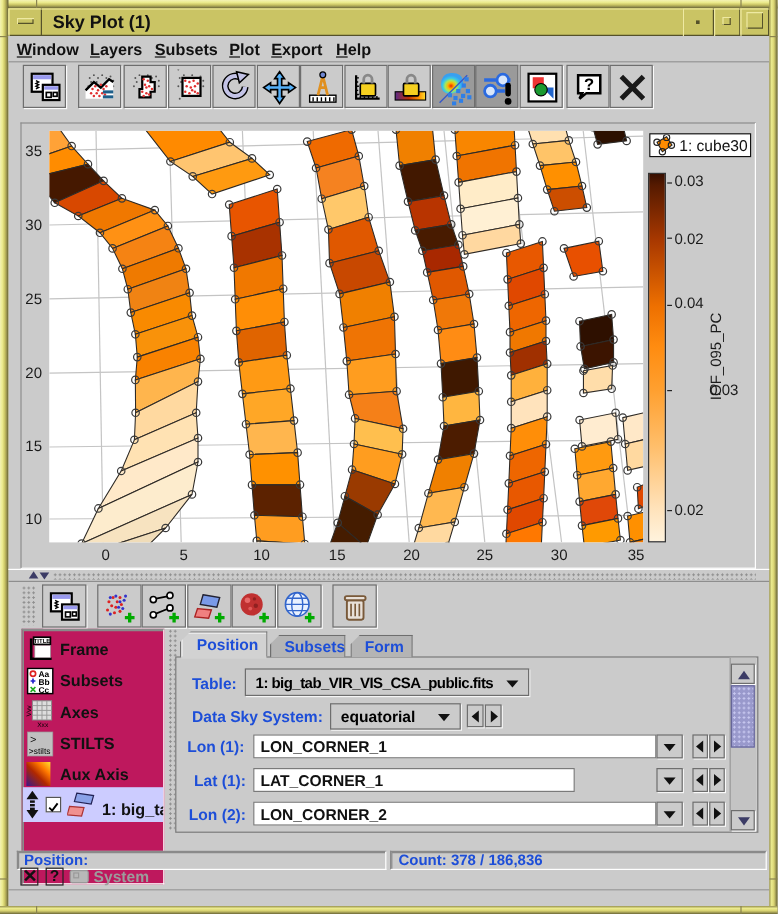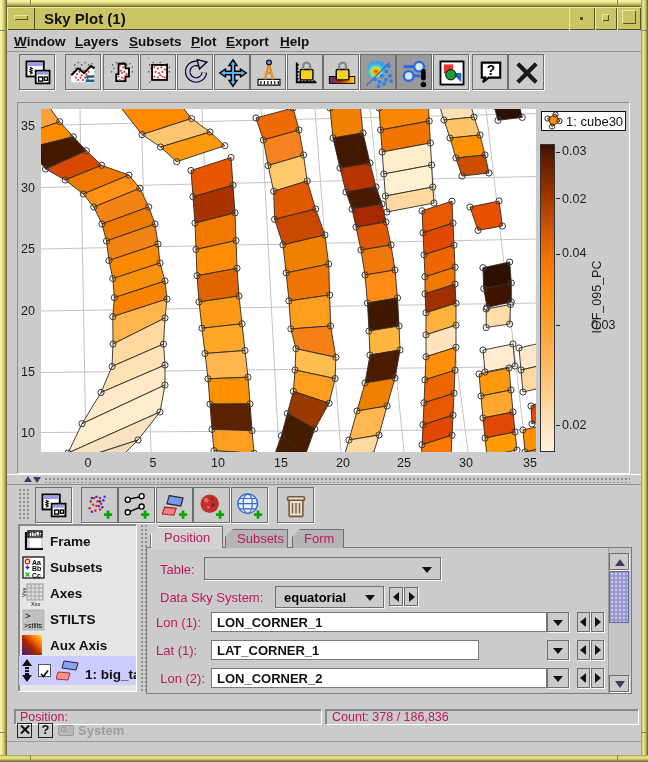--- a/index.html
+++ b/index.html
@@ -14,21 +14,21 @@
  box-shadow:inset 1px 1px 0 #eee9a2,inset -1px -1px 0 #55512a}
 .tbtn{top:7px;height:23px;background:#cac464;box-shadow:inset 1px 1px 0 #eee9a2,inset -1px -1px 0 #55512a}
 .title-text{left:44px;top:10px;font-size:15px;font-weight:bold;color:#111;letter-spacing:0px}
 .menubar{left:7px;top:30px;width:634px;height:22px;background:#cbcbcb;border-bottom:1px solid #949494}
 .menu{position:absolute;top:4px;font-weight:bold;font-size:13.5px;color:#111}
 .menu u{text-decoration:underline}
 .btn{position:absolute;background:#cbcbcb;border:1px solid #6e6e6e;box-shadow:1px 1px 0 rgba(255,255,255,.9)}
 .btn.pressed{background:#9a9a9a}
 .sunken{border:1px solid #8a8a8a;border-right-color:#fff;border-bottom-color:#fff;
  box-shadow:inset 1px 1px 0 #8a8a8a}
-.lbl{position:absolute;font-size:13px;font-weight:normal;color:#be185d}
+.lbl{position:absolute;font-size:13px;font-weight:bold;color:#1d4ed8}
 .combo{position:absolute;background:#cbcbcb;border:1px solid #6e6e6e;box-shadow:1px 1px 0 rgba(255,255,255,.8)}
 .arrow-dn{width:0;height:0;border-left:5px solid transparent;border-right:5px solid transparent;border-top:6px solid #111;position:absolute}
 .arrow-l{width:0;height:0;border-top:5px solid transparent;border-bottom:5px solid transparent;border-right:6px solid #111;position:absolute}
 .arrow-r{width:0;height:0;border-top:5px solid transparent;border-bottom:5px solid transparent;border-left:6px solid #111;position:absolute}
 .field{position:absolute;background:#fff;border:1px solid #7a7a7a;font-size:13px;font-weight:bold;color:#111}
 .dots{background-image:radial-gradient(circle,#8f8f8f 1px,transparent 1.1px);background-size:4px 4px}
 .ticklbl{position:absolute;font-size:12.5px;color:#1a1a1a}
 </style></head><body>
 
 <div class="abs win-border"></div>
@@ -714,21 +714,21 @@
     </svg>
   </div>
 <div class="btn" style="left:277px;top:487px;width:37px;height:36px">
     <svg width="30" height="30" viewBox="0 0 26 26" style="position:absolute;left:3px;top:3px">
       <rect x="7" y="8" width="12" height="14" rx="1.5" fill="#e8e0d8" stroke="#7a5a3a" stroke-width="1.4"></rect>
       <path d="M10 10.5 v9 M13 10.5 v9 M16 10.5 v9" stroke="#7a5a3a" stroke-width="1.2"></path>
       <rect x="5.5" y="5" width="15" height="3" rx="1.5" fill="#e8e0d8" stroke="#7a5a3a" stroke-width="1.4"></rect>
     </svg>
   </div>
 
-<div class="abs" style="left:18px;top:524px;width:119px;height:168px;background:#e5e5e5;border:1px solid #8a8a8a;border-right-color:#fff;border-bottom-color:#fff;box-shadow:inset 1px 1px 0 #8a8a8a;overflow:hidden">
+<div class="abs" style="left:18px;top:524px;width:119px;height:213px;background:#be185d;border:1px solid #8a8a8a;border-right-color:#fff;border-bottom-color:#fff;box-shadow:inset 1px 1px 0 #8a8a8a;overflow:hidden">
   <div style="position:absolute;left:0;top:131px;width:119px;height:29px;background:#ccccff"></div>
   <div style="position:absolute;left:2px;top:5px;width:24px;height:24px"><svg width="24" height="22">
         <path d="M5 2 V19 H22" stroke="#000" stroke-width="2.2" fill="none"></path>
         <rect x="7" y="1" width="14" height="6" fill="#fff" stroke="#000" stroke-width="1.4"></rect>
         <text x="14" y="6" font-size="5" font-weight="bold" text-anchor="middle" font-family="Liberation Sans">TITLE</text>
         <rect x="8" y="8" width="13" height="10" fill="#fff" stroke="#999" stroke-width="0.6"></rect>
       </svg></div>
     <div style="position:absolute;left:31px;top:9px;font-size:13.5px;font-weight:bold;color:#111">Frame</div>
     <div style="position:absolute;left:2px;top:31px;width:24px;height:24px"><svg width="24" height="24">
         <rect x="2" y="1" width="21" height="21" fill="#fff" stroke="#000" stroke-width="1.2"></rect>
@@ -787,20 +787,21 @@
 <div class="abs" style="left:150px;top:526px;width:73px;height:22px;background:#d2d2d2;border:1px solid #6e6e6e;border-bottom:none;box-shadow:inset 1px 1px 0 #fff;clip-path:polygon(0 100%,0 9px,9px 0,100% 0,100% 100%)"></div>
 <div class="abs lbl" style="left:164px;top:530px">Position</div>
 <div class="abs" style="left:225px;top:529px;width:63px;height:19px;background:#b4b4b4;border:1px solid #6e6e6e;border-bottom:none;clip-path:polygon(0 100%,0 8px,8px 0,100% 0,100% 100%)"></div>
 <div class="abs lbl" style="left:237px;top:531px">Subsets</div>
 <div class="abs" style="left:292px;top:529px;width:52px;height:19px;background:#b4b4b4;border:1px solid #6e6e6e;border-bottom:none;clip-path:polygon(0 100%,0 8px,8px 0,100% 0,100% 100%)"></div>
 <div class="abs lbl" style="left:304px;top:531px">Form</div>
 <div class="abs" style="left:151px;top:547px;width:71px;height:2px;background:#d2d2d2"></div>
 
 <div class="abs lbl" style="left:160px;top:562px">Table:</div>
 <div class="abs combo" style="left:204px;top:557px;width:237px;height:23px">
+  <span style="position:absolute;left:8px;top:4px;font-size:12.5px;font-weight:bold;letter-spacing:-0.45px;white-space:nowrap">1: big_tab_VIR_VIS_CSA_public.fits</span>
   <div class="arrow-dn" style="right:8px;top:9px"></div>
 </div>
 
 <div class="abs lbl" style="left:160px;top:590px">Data Sky System:</div>
 <div class="abs combo" style="left:275px;top:586px;width:109px;height:22px">
   <span style="position:absolute;left:8px;top:3px;font-size:13px;font-weight:bold">equatorial</span>
   <div class="arrow-dn" style="right:8px;top:8px"></div>
 </div>
 <div class="abs btn" style="left:389px;top:587px;width:14px;height:19px">
     <div class="arrow-l" style="left:3px;top:4px"></div>
@@ -815,21 +816,21 @@
   </div>
 <div class="abs combo" style="left:547px;top:612px;width:22px;height:20px">
     <div class="arrow-dn" style="left:5px;top:7px"></div>
   </div>
 <div class="abs btn" style="left:577px;top:612px;width:13px;height:20px">
     <div class="arrow-l" style="left:2px;top:4px"></div>
   </div>
 <div class="abs btn" style="left:591px;top:612px;width:13px;height:20px">
     <div class="arrow-r" style="left:3px;top:4px"></div>
   </div>
-<div class="abs lbl" style="left:156px;top:643px;width:49px;">Lat (1):</div>
+<div class="abs lbl" style="left:156px;top:643px;width:49px;text-align:right">Lat (1):</div>
 <div class="field" style="left:211px;top:640px;width:268px;height:20px">
     <span style="position:absolute;left:5px;top:2px">LAT_CORNER_1</span>
   </div>
 <div class="abs combo" style="left:547px;top:640px;width:22px;height:20px">
     <div class="arrow-dn" style="left:5px;top:7px"></div>
   </div>
 <div class="abs btn" style="left:577px;top:640px;width:13px;height:20px">
     <div class="arrow-l" style="left:2px;top:4px"></div>
   </div>
 <div class="abs btn" style="left:591px;top:640px;width:13px;height:20px">

